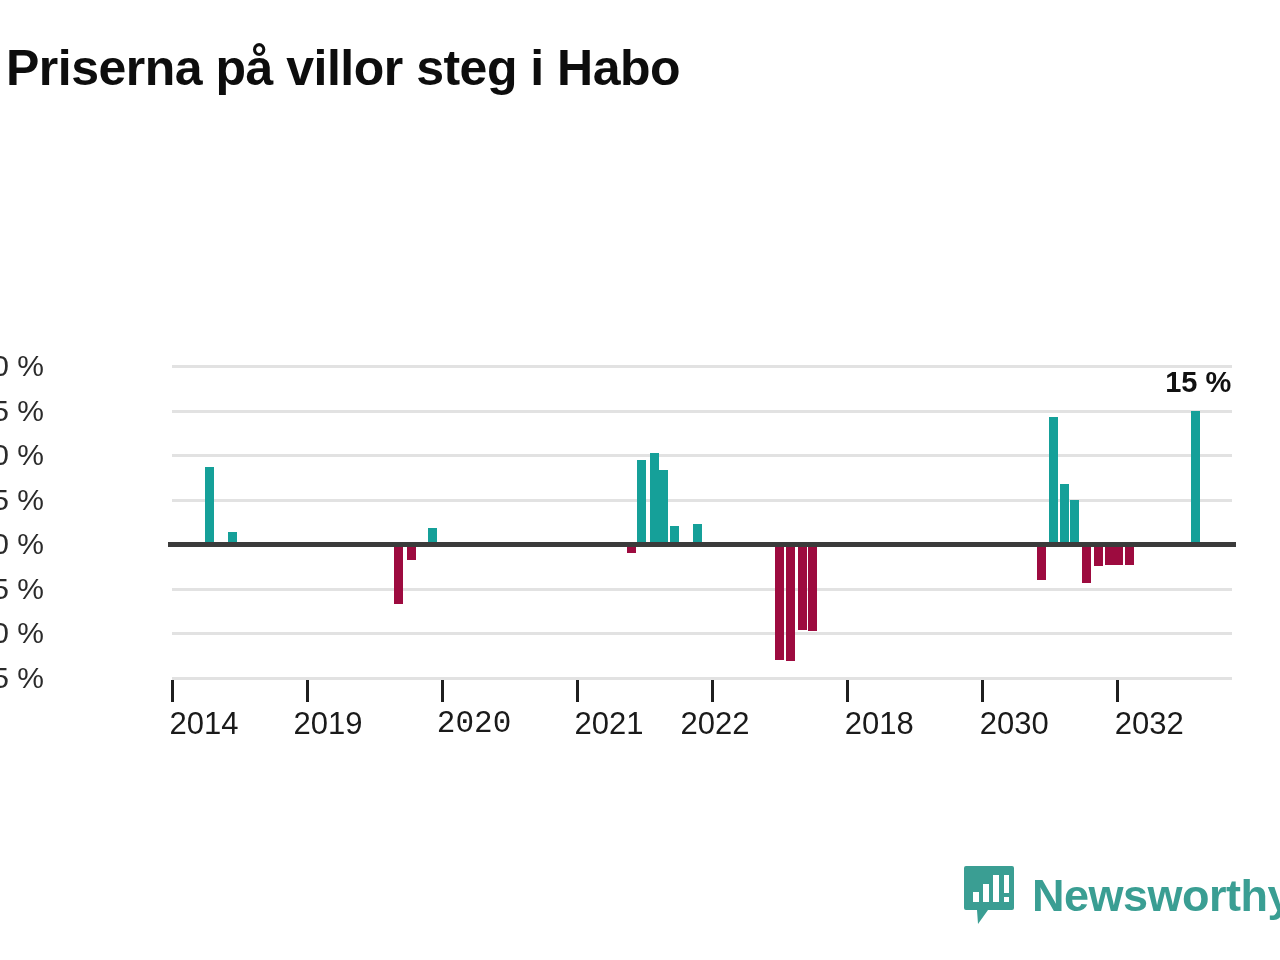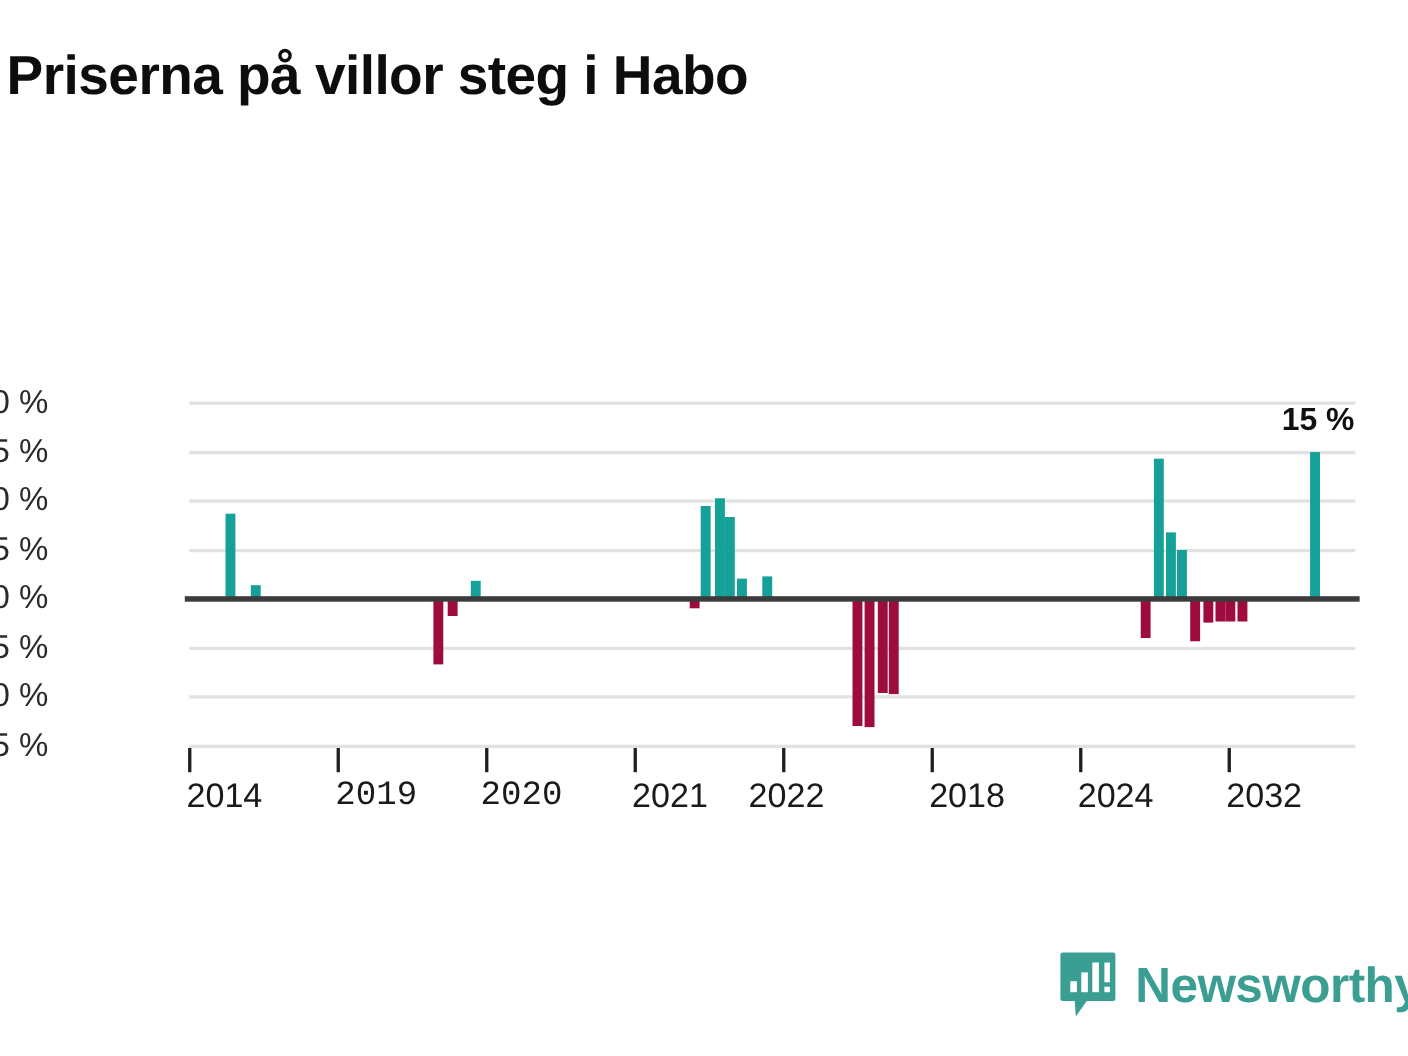--- a/index.html
+++ b/index.html
@@ -190,31 +190,31 @@
         <div class="bar neg" style="left: 932.621px; top: 178.286px; height: 20.5029px;"></div>
         <div class="bar neg" style="left: 942.073px; top: 178.286px; height: 20.5029px;"></div>
         <div class="bar neg" style="left: 952.876px; top: 178.286px; height: 20.5029px;"></div>
         <div class="bar pos" style="left: 1019.04px; top: 44.5714px; height: 133.714px;"></div>
         <div class="value-note" style="left: 1026.24px; top: 32.5714px;">15 %</div>
       </div>
     <div class="xaxis" id="xaxis">
         <div class="xtick" style="left: -1.5px;"></div>
         <div class="xtick-label" style="left: 32px;">2014</div>
         <div class="xtick" style="left: 133.532px;"></div>
-        <div class="xtick-label" style="left: 170px; font-family: Liberation Mono, monospace;">2019</div>
+        <div class="xtick-label" style="left: 156px;">2019</div>
         <div class="xtick" style="left: 268.564px;"></div>
         <div class="xtick-label" style="left: 302.064px; font-family: Liberation Mono, monospace;">2020</div>
         <div class="xtick" style="left: 403.596px;"></div>
         <div class="xtick-label" style="left: 437.096px;">2021</div>
         <div class="xtick" style="left: 538.627px;"></div>
         <div class="xtick-label" style="left: 543px;">2022</div>
         <div class="xtick" style="left: 673.659px;"></div>
         <div class="xtick-label" style="left: 707.159px;">2018</div>
         <div class="xtick" style="left: 808.691px;"></div>
-        <div class="xtick-label" style="left: 842.191px;">2024</div>
+        <div class="xtick-label" style="left: 842.191px;">2030</div>
         <div class="xtick" style="left: 943.723px;"></div>
         <div class="xtick-label" style="left: 977.223px;">2032</div>
       </div>
   </div>
 
   <div class="logo">
     <span class="logo-mark">
       <svg viewBox="0 0 54 62" width="54" height="62" aria-hidden="true">
         <path d="M4 2 H50 A2 2 0 0 1 52 4 V44 A2 2 0 0 1 50 46 H26 L16 60 L15 46 H4 A2 2 0 0 1 2 44 V4 A2 2 0 0 1 4 2 Z" fill="#3a9e93"></path>
         <rect x="11" y="28" width="6" height="10" fill="#ffffff"></rect>

